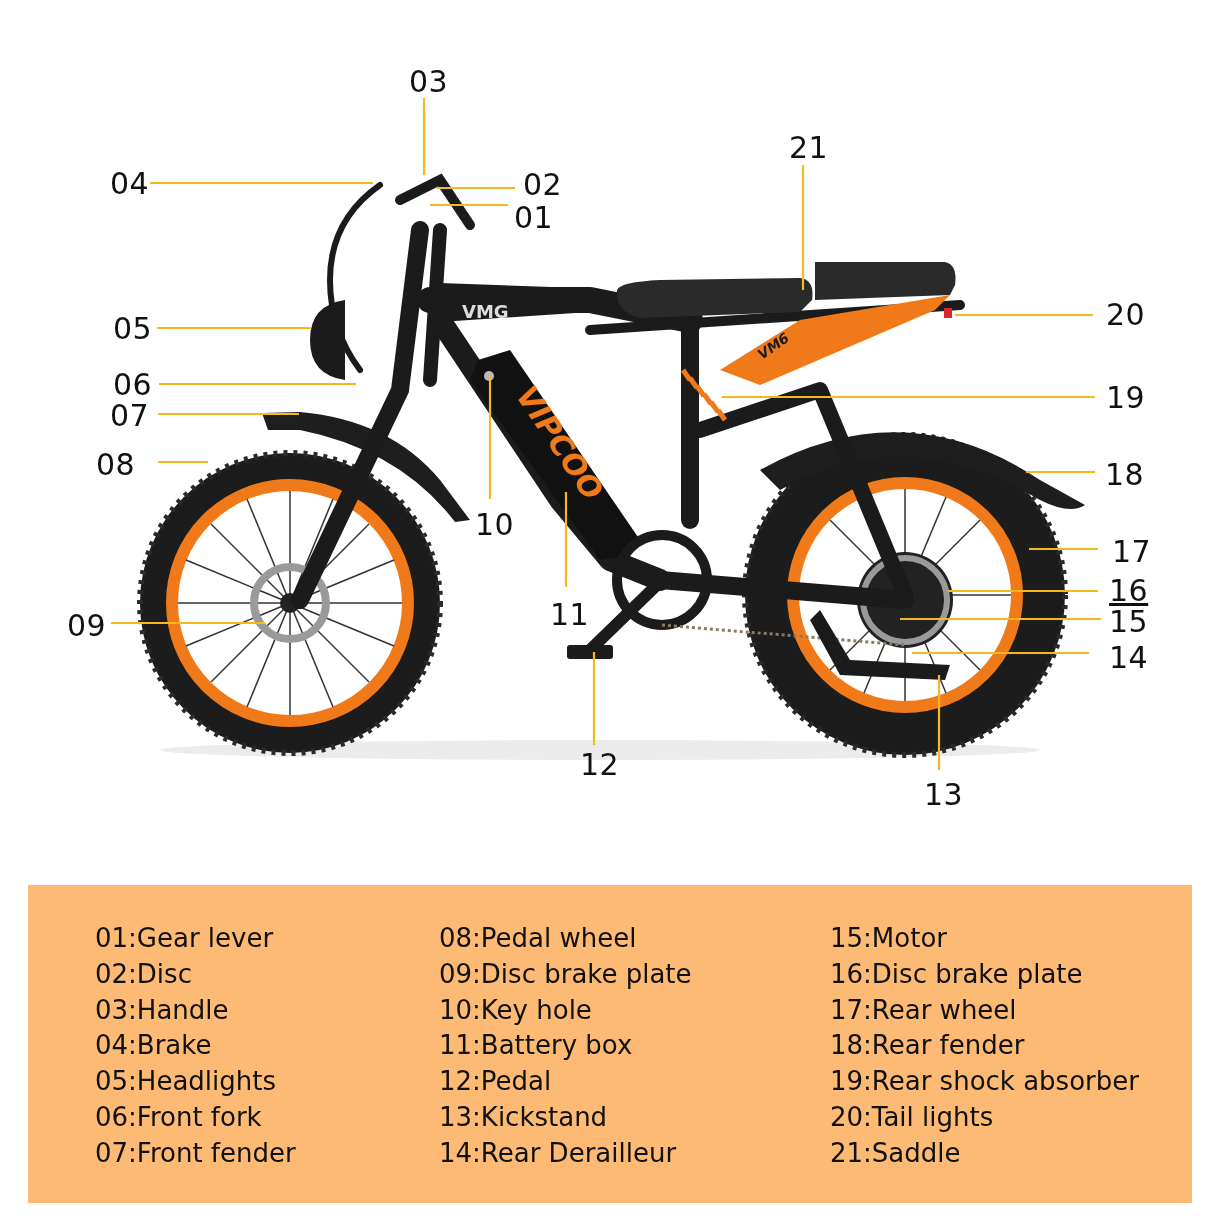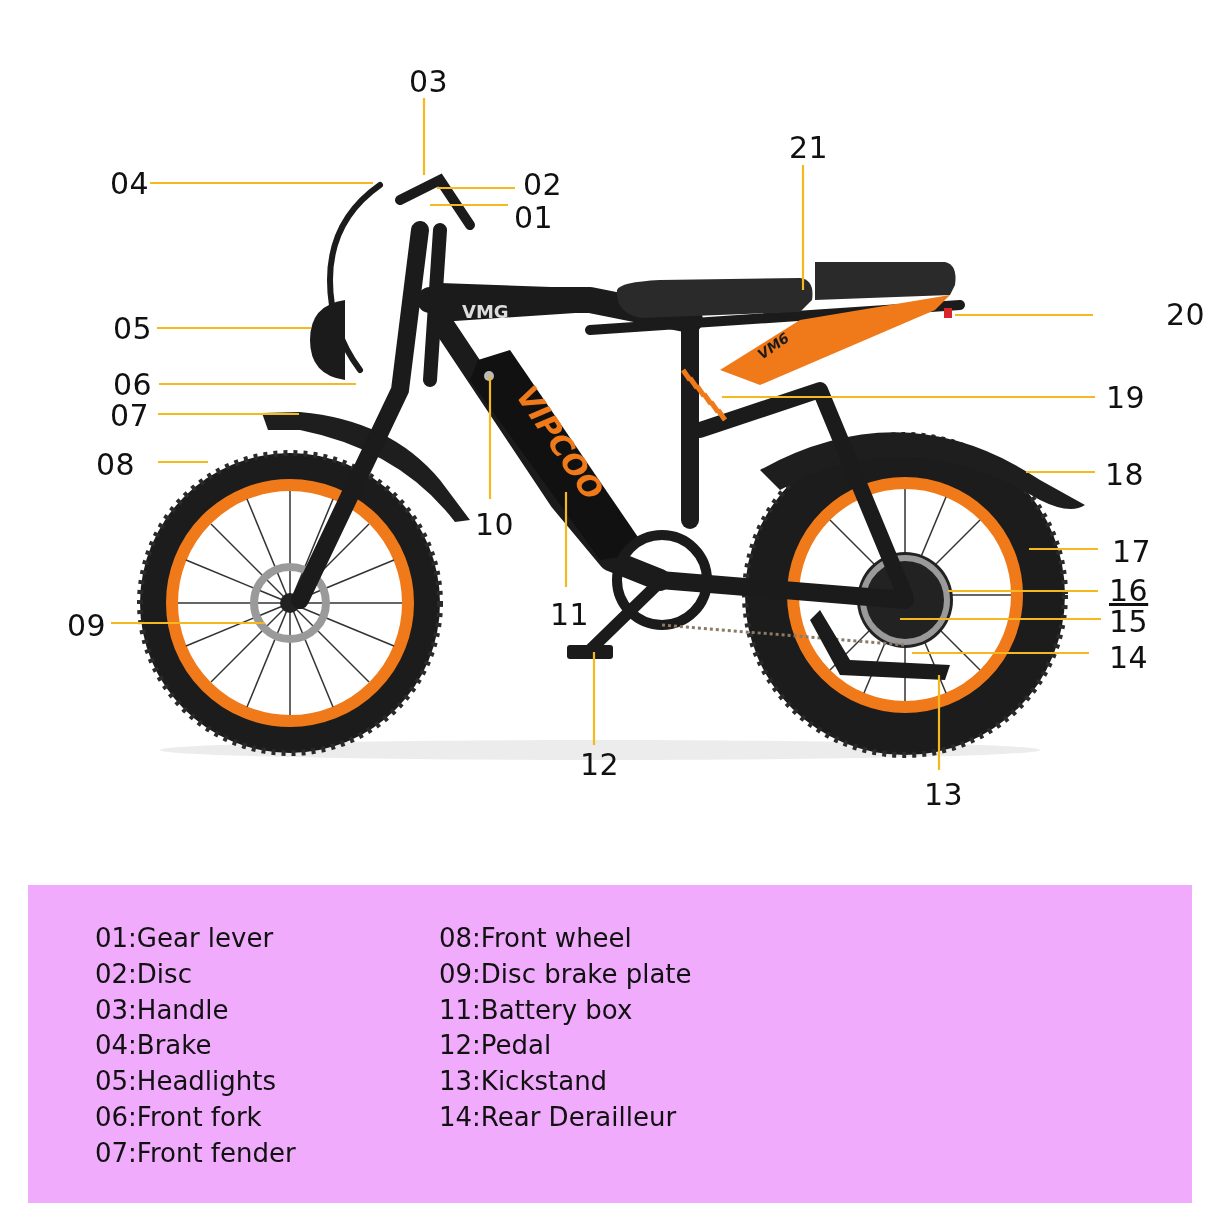--- a/index.html
+++ b/index.html
@@ -3,21 +3,21 @@
 <meta charset="utf-8">
 <style>
   html, body { margin:0; padding:0; background:#ffffff; }
   body { width:1220px; height:1220px; position:relative; overflow:hidden;
          font-family:"DejaVu Sans","Liberation Sans",sans-serif; color:#111; }
   #stage { position:absolute; left:0; top:0; width:1220px; height:870px; }
   svg#bike { position:absolute; left:0; top:0; width:1220px; height:870px; }
   .callout-num { position:absolute; font-size:30px; line-height:1; color:#111;
                  letter-spacing:0.5px; }
   .legend { position:absolute; left:28px; top:885px; width:1164px; height:318px;
-            background:#f0abfc; }
+            background:#fdba74; }
   .legend-col { position:absolute; top:36px; }
   .legend-item { font-size:26px; line-height:35.8px; white-space:nowrap; color:#111; }
 </style>
 </head>
 <body>
 
 <div id="stage">
   <svg id="bike" viewBox="0 0 1220 870">
 
     <ellipse cx="600" cy="750" rx="440" ry="10" fill="#ececec"></ellipse>
@@ -149,35 +149,45 @@
   <span class="callout-num" style="left:475px;top:510px;">10</span>
   <span class="callout-num" style="left:550px;top:600px;">11</span>
   <span class="callout-num" style="left:580px;top:750px;">12</span>
   <span class="callout-num" style="left:924px;top:780px;">13</span>
   <span class="callout-num" style="left:1109px;top:643px;">14</span>
   <span class="callout-num" style="left:1109px;top:607px;">15</span>
   <span class="callout-num" style="left:1109px;top:576px;text-decoration:underline;">16</span>
   <span class="callout-num" style="left:1112px;top:537px;">17</span>
   <span class="callout-num" style="left:1105px;top:460px;">18</span>
   <span class="callout-num" style="left:1106px;top:383px;">19</span>
-  <span class="callout-num" style="left:1166px;top:300px;">20</span>
+  <span class="callout-num" style="left:1106px;top:300px;">20</span>
   <span class="callout-num" style="left:789px;top:133px;">21</span>
 </div>
 
 <div class="legend">
   <div class="legend-col" style="left:67px;">
     <div class="legend-item">01:Gear lever</div>
     <div class="legend-item">02:Disc</div>
     <div class="legend-item">03:Handle</div>
     <div class="legend-item">04:Brake</div>
     <div class="legend-item">05:Headlights</div>
     <div class="legend-item">06:Front fork</div>
     <div class="legend-item">07:Front fender</div>
   </div>
   <div class="legend-col" style="left:411px;">
-    <div class="legend-item">08:Front wheel</div>
+    <div class="legend-item">08:Pedal wheel</div>
     <div class="legend-item">09:Disc brake plate</div>
+    <div class="legend-item">10:Key hole</div>
     <div class="legend-item">11:Battery box</div>
     <div class="legend-item">12:Pedal</div>
     <div class="legend-item">13:Kickstand</div>
     <div class="legend-item">14:Rear Derailleur</div>
   </div>
+  <div class="legend-col" style="left:802px;">
+    <div class="legend-item">15:Motor</div>
+    <div class="legend-item">16:Disc brake plate</div>
+    <div class="legend-item">17:Rear wheel</div>
+    <div class="legend-item">18:Rear fender</div>
+    <div class="legend-item">19:Rear shock absorber</div>
+    <div class="legend-item">20:Tail lights</div>
+    <div class="legend-item">21:Saddle</div>
+  </div>
 </div>
 
 </body></html>

